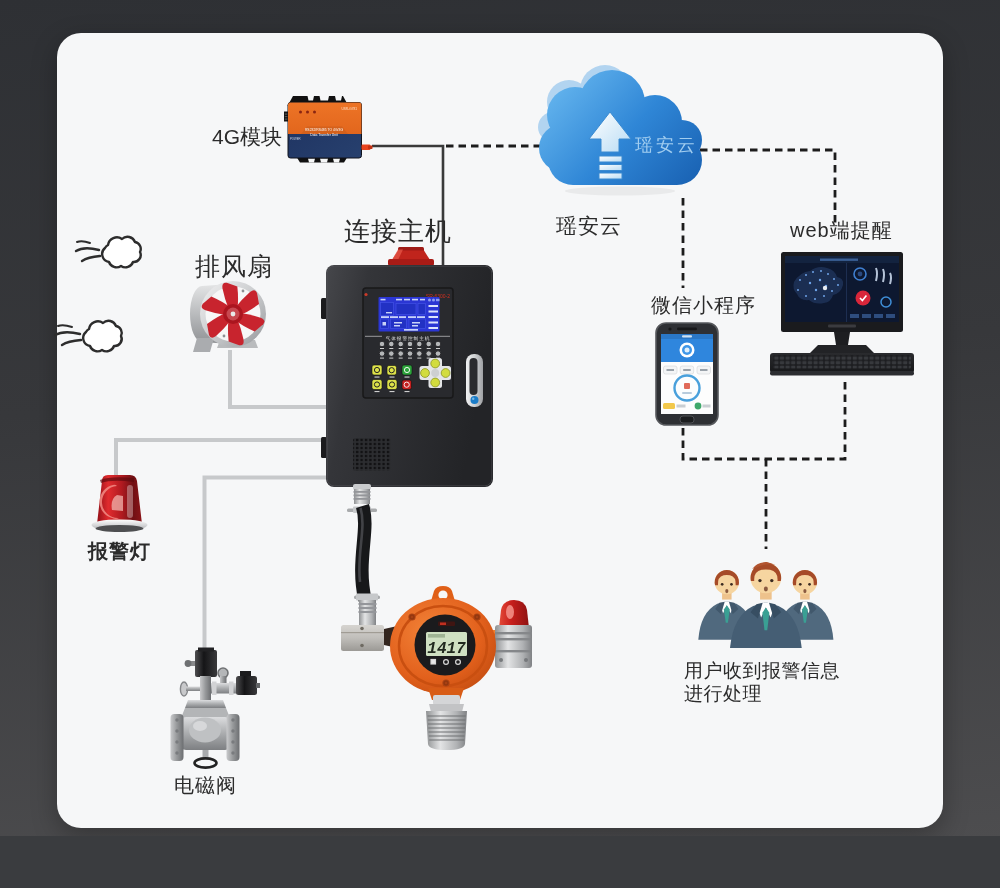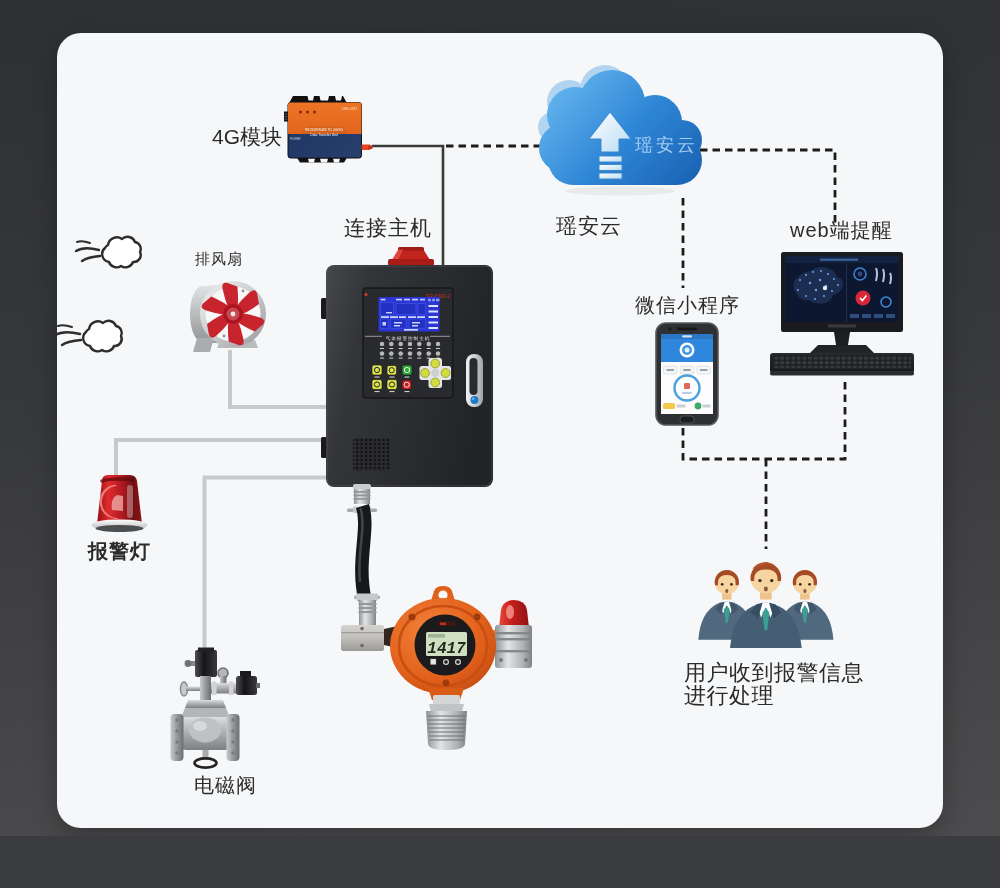--- a/index.html
+++ b/index.html
@@ -31,28 +31,28 @@
     </g>
 
     <g stroke="#c7c9cb" stroke-width="4" fill="none">
       <path d="M230 350 V407 H327"></path>
       <path d="M327 440 H116 V477"></path>
       <path d="M327 477.5 H204.5 V652"></path>
     </g>
   </svg>
 
   <div class="lbl" style="left:212px;top:123px;font-size:21px;letter-spacing:0;">4G模块</div>
-  <div class="lbl" style="left:344px;top:214px;font-size:21px;">连接主机</div>
+  <div class="lbl" style="left:344px;top:214px;font-size:26px;">连接主机</div>
   <div class="lbl" style="left:556px;top:212px;font-size:21px;">瑶安云</div>
-  <div class="lbl" style="left:195px;top:250px;font-size:15px;">排风扇</div>
+  <div class="lbl" style="left:195px;top:250px;font-size:25px;">排风扇</div>
   <div class="lbl" style="left:790px;top:217px;font-size:20px;">web端提醒</div>
-  <div class="lbl" style="left:635px;top:292px;font-size:20px;">微信小程序</div>
+  <div class="lbl" style="left:651px;top:292px;font-size:20px;">微信小程序</div>
   <div class="lbl" style="left:88px;top:538px;font-size:20px;font-weight:bold;">报警灯</div>
-  <div class="lbl" style="left:174px;top:772px;font-size:20px;margin-left:20px;">电磁阀</div>
-  <div class="lbl" style="left:684px;top:661px;font-size:22px;line-height:23px;letter-spacing:0.5px;">用户收到报警信息<br>进行处理</div>
+  <div class="lbl" style="left:174px;top:772px;font-size:20px;">电磁阀</div>
+  <div class="lbl" style="left:684px;top:661px;font-size:19px;line-height:23px;letter-spacing:0.5px;font-family:Liberation Mono, monospace;">用户收到报警信息<br>进行处理</div>
 
   <svg style="left:283px;top:93px" width="95" height="72" viewBox="0 0 95 72">
     <defs>
       <linearGradient id="gor" x1="0" y1="0" x2="0" y2="1">
         <stop offset="0" stop-color="#ed7426"></stop>
           <stop offset="1" stop-color="#e2661d"></stop>
       </linearGradient>
       <linearGradient id="gnv" x1="0" y1="0" x2="1" y2="1">
         <stop offset="0" stop-color="#1e3260"></stop>
           <stop offset="1" stop-color="#27406e"></stop>

